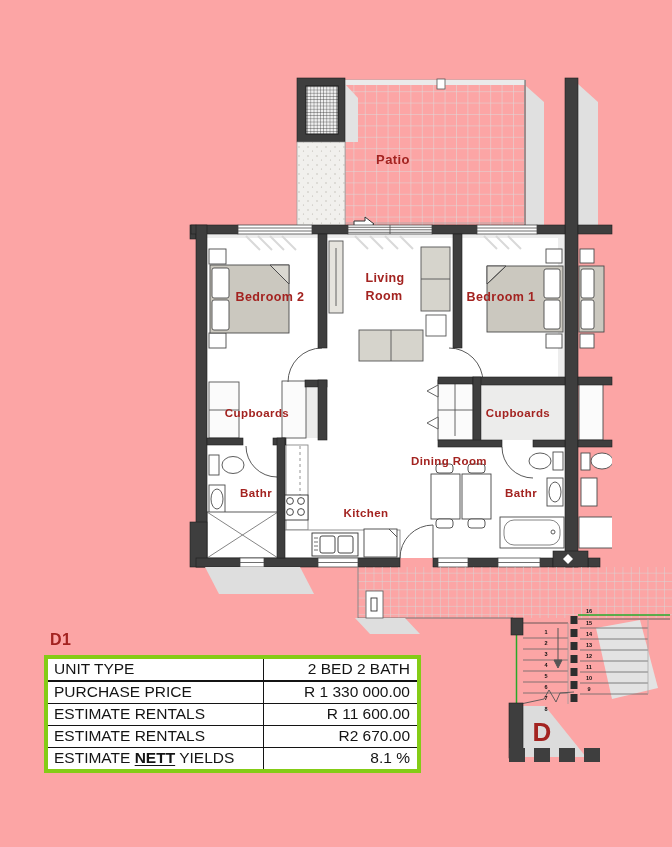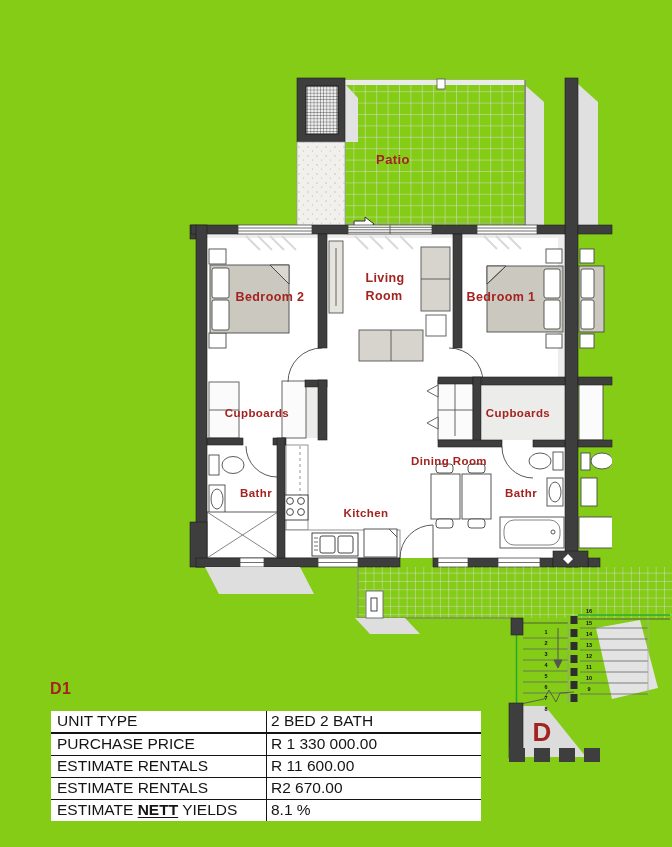--- a/index.html
+++ b/index.html
@@ -1,26 +1,26 @@
 <!DOCTYPE html>
 <html><head>
 <meta charset="utf-8">
 <style>
   html,body{margin:0;padding:0;background:#fff;}
-  .stage{position:relative;width:672px;height:847px;background:#84cc16;overflow:hidden;
+  .stage{position:relative;width:672px;height:847px;background:#fca5a5;overflow:hidden;
          font-family:"Liberation Sans",sans-serif;}
   .plan-svg{position:absolute;left:0;top:0;}
   
-  .card{position:absolute;left:44px;top:680px;width:444px;}
+  .card{position:absolute;left:44px;top:631px;width:377px;}
   .card-id{color:#a32320;font-weight:bold;font-size:16px;margin:0 0 6px 6px;letter-spacing:.5px;}
-  .tbl{border:7px solid #84cc16;background:#fff;}
+  .tbl{border:4px solid #84cc16;background:#fff;}
   .trow{display:grid;grid-template-columns:215px 1fr;border-top:1.6px solid #141414;}
   .trow:first-child{border-top:none;}
   .cl{padding:1px 4px 2px 6px;font-size:15.5px;line-height:18px;color:#141414;white-space:nowrap;}
-  .cr{text-align:left;padding:1px 7px 2px 4px;border-left:1.6px solid #141414;
+  .cr{text-align:right;padding:1px 7px 2px 4px;border-left:1.6px solid #141414;
       font-size:15.5px;line-height:18px;color:#141414;white-space:nowrap;}
   .ul{text-decoration:underline;text-underline-offset:2px;font-weight:bold;}
   text{font-family:"Liberation Sans",sans-serif;}
   .room-label{fill:#a32320;font-weight:bold;letter-spacing:.4px;}
   .step-num{fill:#111;font-weight:bold;font-size:5.5px;}
 </style>
 </head>
 <body>
 
 <div class="stage">

